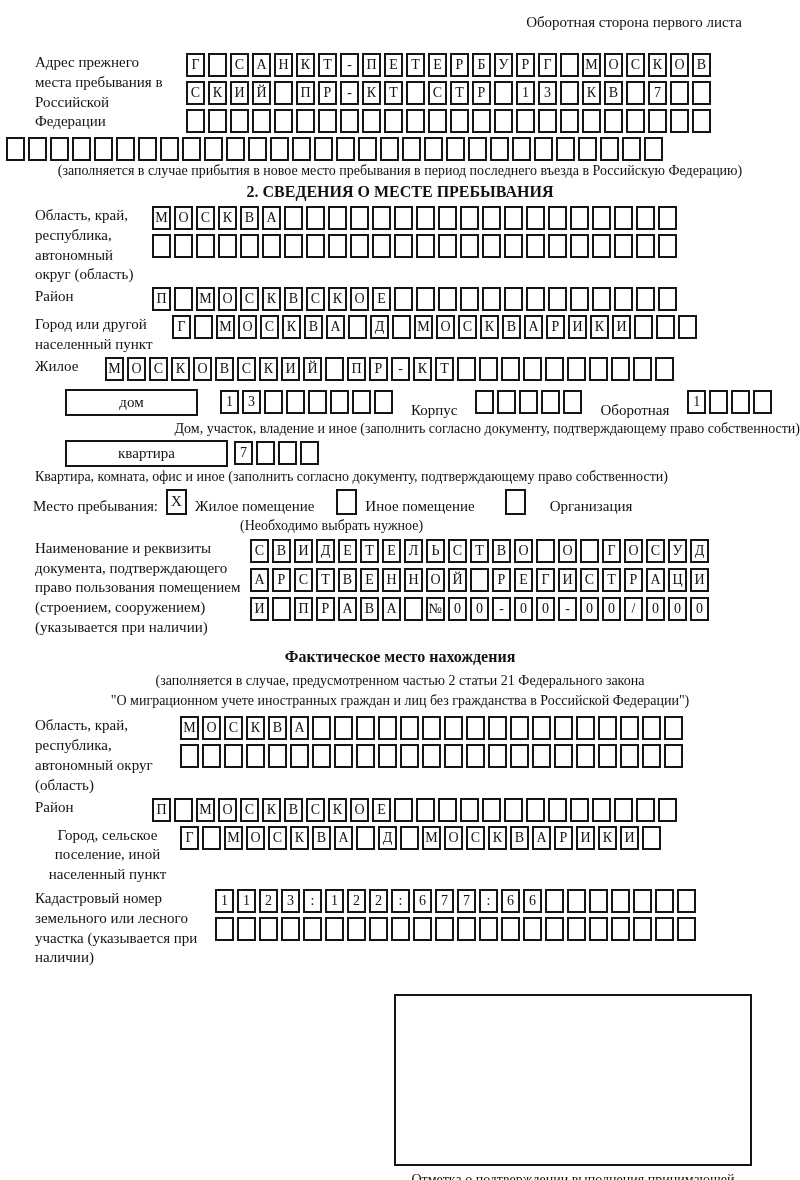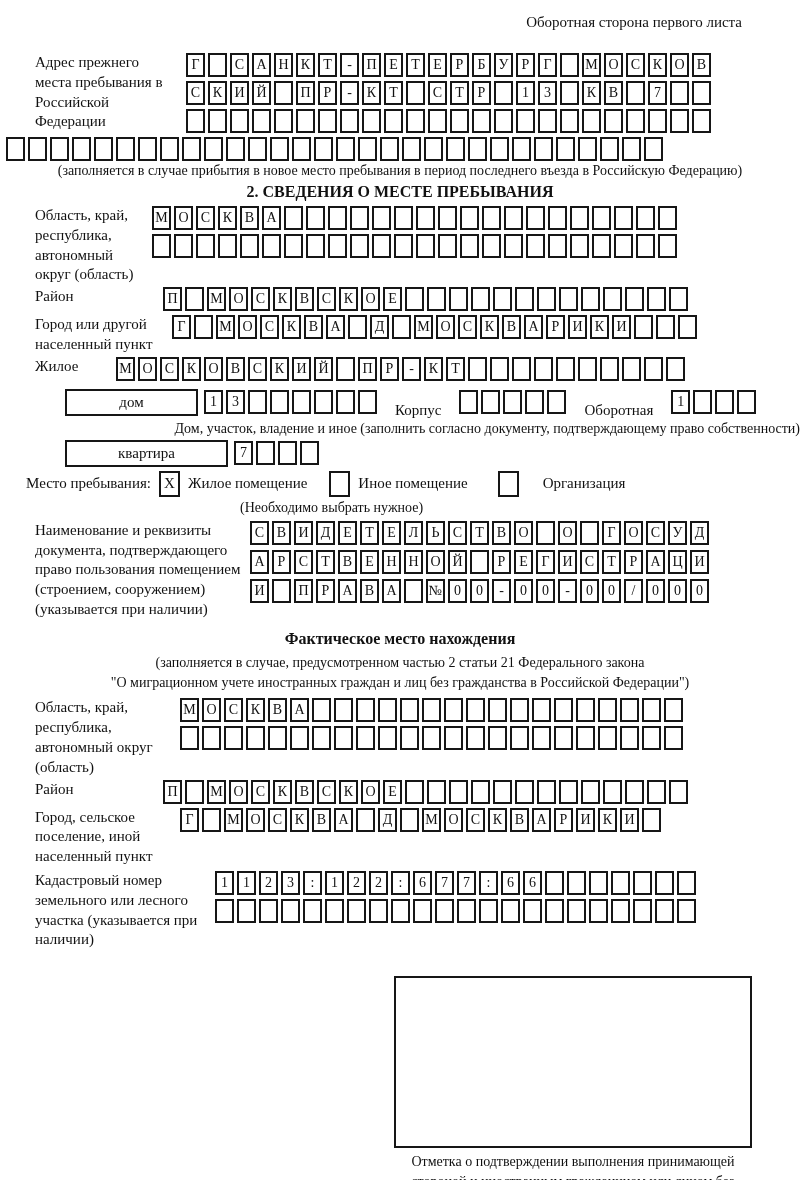--- a/index.html
+++ b/index.html
@@ -37,40 +37,40 @@
   
   .namedbox {
     border: 2px solid #161616; height: 27px; flex: none;
     display: flex; align-items: center; justify-content: center;
     font-size: 15px;
   }
   .house-line { display: flex; align-items: center; margin-left: 65px; margin-top: 5px; }
   .inline-label { padding: 0 18px; white-space: nowrap; margin-top: 16px; }
 
   
-  .stay-line { display: flex; align-items: center; margin-left: 26px; margin-top: 4px; gap: 8px; }
+  .stay-line { display: flex; align-items: flex-end; margin-left: 33px; margin-top: 4px; gap: 8px; }
   .checkbox {
     width: 21px; height: 26px; flex: none; border: 2px solid #161616;
     display: flex; align-items: center; justify-content: center; font-size: 15px;
   }
   .stay-note { margin-left: 240px; font-size: 14px; margin-top: 3px; }
 
   
   .fact-captions { text-align: center; font-size: 14px; line-height: 1.45; }
 
   .confirm-box {
     margin-left: 394px; margin-top: 26px;
     width: 358px; height: 172px; border: 2px solid #161616; background: #fff;
   }
   .confirm-caption {
     margin-left: 390px; width: 366px; margin-top: 4px;
     text-align: center; font-size: 14px; line-height: 1.4;
   }
 
-  .mt2 { margin-top: 2px; gap: 11px; } .mt4 { margin-top: 4px; } .mt5 { margin-top: 5px; }
+  .mt2 { margin-top: 2px; } .mt4 { margin-top: 4px; } .mt5 { margin-top: 5px; }
 </style>
 </head>
 <body>
 
 <div class="page">
 
   <div class="header-note">Оборотная сторона первого листа</div>
 
   <div class="formrow prev-address">
     <div class="label prev-label">Адрес прежнего места пребывания в Российской Федерации</div>
@@ -335,21 +335,21 @@
         <span class="cell"></span>
         <span class="cell"></span>
         <span class="cell"></span>
         <span class="cell"></span>
         <span class="cell"></span>
         <span class="cell"></span>
       </div>
   </div>
 
   <div class="house-line">
-    <div class="namedbox" style="width:133px;margin-right:6px;">дом</div>
+    <div class="namedbox" style="width:133px;margin-right:22px;">дом</div>
     <div class="cellrow">
         <span class="cell">1</span>
         <span class="cell">3</span>
         <span class="cell"></span>
         <span class="cell"></span>
         <span class="cell"></span>
         <span class="cell"></span>
         <span class="cell"></span>
         <span class="cell"></span>
       </div>
@@ -373,20 +373,21 @@
 
   <div class="house-line" style="margin-top:3px;">
     <div class="namedbox" style="width:163px;margin-right:6px;">квартира</div>
     <div class="cellrow">
         <span class="cell">7</span>
         <span class="cell"></span>
         <span class="cell"></span>
         <span class="cell"></span>
       </div>
   </div>
+  <div class="caption" style="text-align:left;margin-left:35px;">Квартира, комната, офис и иное (заполнить согласно документу, подтверждающему право собственности)</div>
 
   <div class="stay-line">
     <span>Место пребывания:</span>
     <span class="checkbox">X</span>
     <span>Жилое помещение</span>
     <span class="checkbox" style="margin-left:14px;"></span>
     <span>Иное помещение</span>
     <span class="checkbox" style="margin-left:22px;"></span>
     <span style="margin-left:16px;">Организация</span>
   </div>
@@ -551,21 +552,21 @@
         <span class="cell"></span>
         <span class="cell"></span>
         <span class="cell"></span>
         <span class="cell"></span>
         <span class="cell"></span>
         <span class="cell"></span>
       </div>
   </div>
 
   <div class="formrow mt4">
-    <div class="label" style="width:145px;flex:none;">Город, сельское поселение, иной населенный пункт</div>
+    <div class="label" style="width:145px;flex:none;text-align:center;">Город, сельское поселение, иной населенный пункт</div>
     <div class="cellrow">
         <span class="cell">Г</span>
         <span class="cell"></span>
         <span class="cell">М</span>
         <span class="cell">О</span>
         <span class="cell">С</span>
         <span class="cell">К</span>
         <span class="cell">В</span>
         <span class="cell">А</span>
         <span class="cell"></span>

